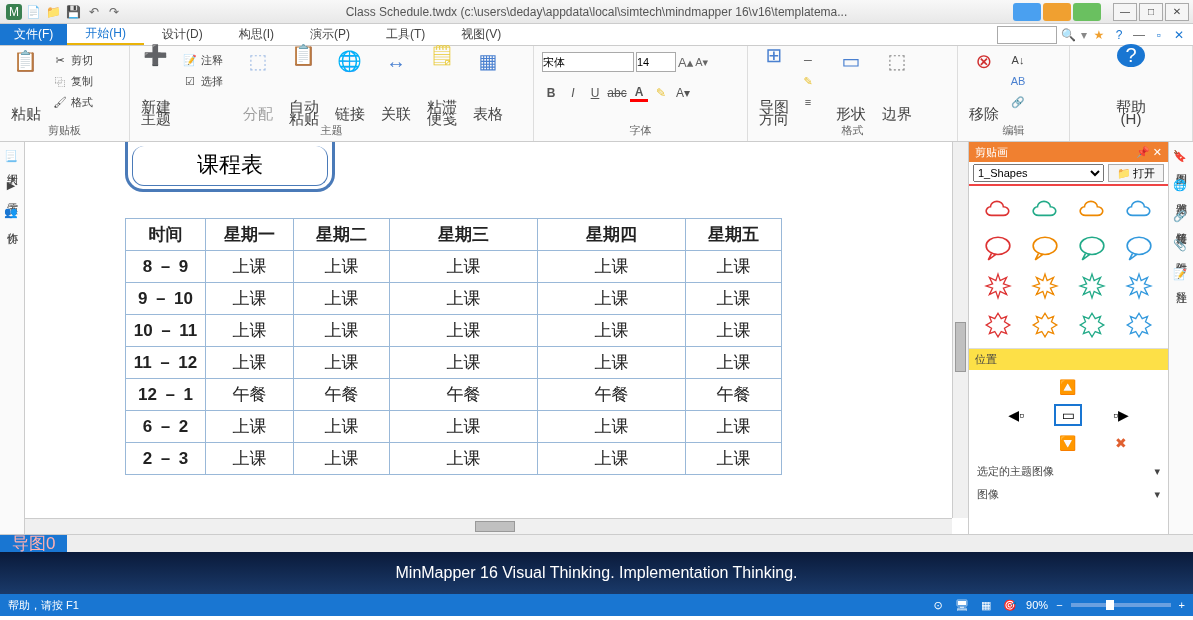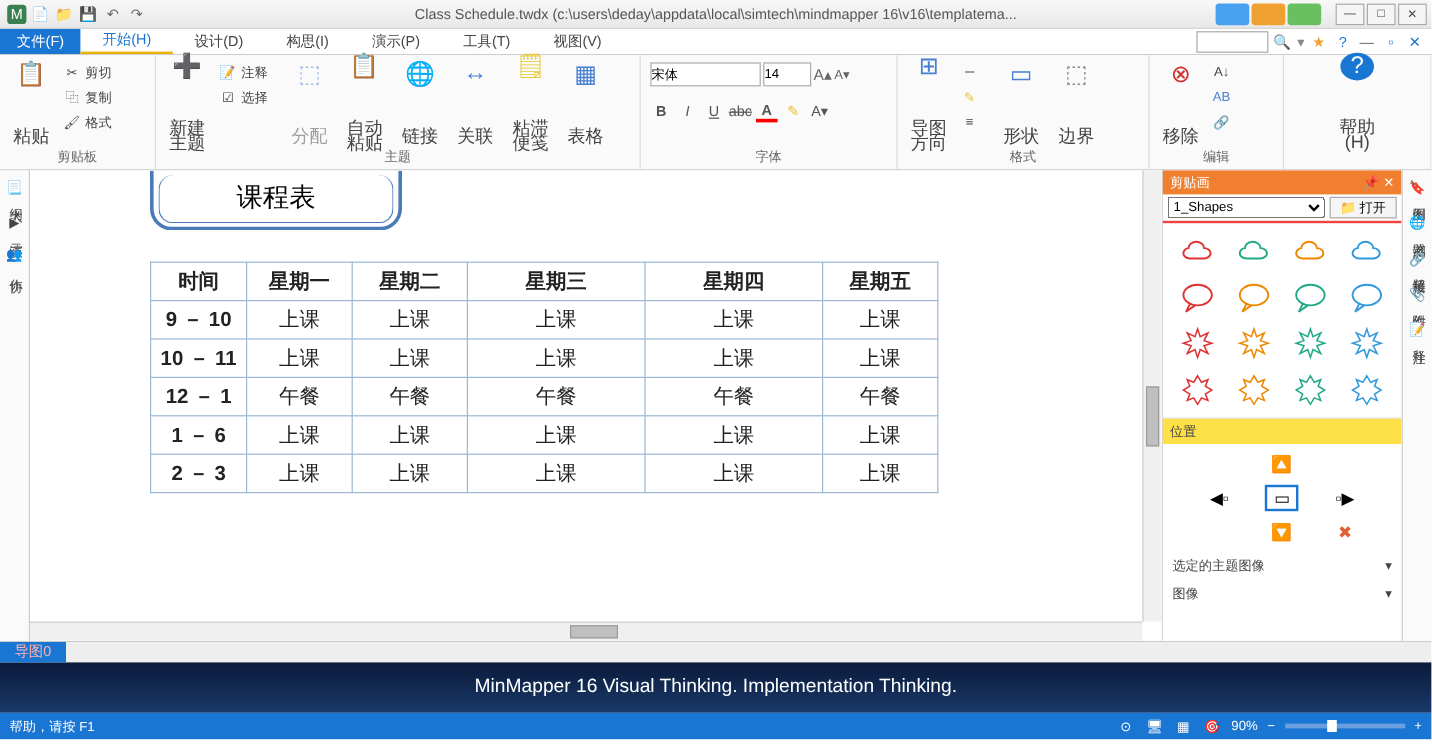--- a/index.html
+++ b/index.html
@@ -75,21 +75,21 @@
 .rp-section{border-top:1px solid #ddd;}
 .rp-section .shdr{background:#fde047;padding:3px 6px;color:#444;}
 .pos-grid{display:grid;grid-template-columns:repeat(3,1fr);gap:6px;padding:6px 24px;justify-items:center;}
 .pos-grid .cell{width:28px;height:22px;display:flex;align-items:center;justify-content:center;font-size:14px;}
 .rp-row{padding:4px 8px;display:flex;align-items:center;justify-content:space-between;color:#444;}
 
 .rightrail{width:25px;background:#fafafa;border-left:1px solid #ccc;display:flex;flex-direction:column;align-items:center;gap:14px;padding-top:8px;}
 .rightrail .item{writing-mode:vertical-rl;font-size:11px;color:#444;display:flex;align-items:center;gap:2px;}
 
 .doctabs{height:18px;background:#eee;border-top:1px solid #ccc;display:flex;align-items:stretch;}
-.doctabs .tab{background:#1976d2;color:#ffb0b0;padding:0 12px;font-size:12px;display:flex;align-items:center;}
+.doctabs .tab{background:#1976d2;color:#ffb0b0;padding:0 12px;font-size:17px;display:flex;align-items:center;}
 
 .banner{height:42px;background:linear-gradient(#0a1a3a,#1a3a6a);color:#fff;display:flex;align-items:center;justify-content:center;font-size:16px;}
 
 .statusbar{height:22px;background:#1976d2;color:#fff;display:flex;align-items:center;padding:0 8px;font-size:11px;}
 .statusbar .right{margin-left:auto;display:flex;align-items:center;gap:8px;}
 .statusbar .icon{width:16px;height:16px;display:inline-flex;align-items:center;justify-content:center;}
 .zoom-slider{width:100px;height:4px;background:#6aa0e0;position:relative;}
 .zoom-slider .handle{position:absolute;left:35px;top:-3px;width:8px;height:10px;background:#fff;}
 </style>
 </head>
@@ -327,45 +327,61 @@
               <th class="c0">时间</th>
               <th class="c1">星期一</th>
               <th class="c2">星期二</th>
               <th class="c3">星期三</th>
               <th class="c4">星期四</th>
               <th class="c5">星期五</th>
             </tr>
           </thead>
         <tbody id="sched-body">
             <tr>
+              <td class="c0" style="font-weight: bold;">8 － 9</td>
+              <td class="c1">上课</td>
+              <td class="c2">上课</td>
+              <td class="c3">上课</td>
+              <td class="c4">上课</td>
+              <td class="c5">上课</td>
+            </tr>
+            <tr>
               <td class="c0" style="font-weight: bold;">9 － 10</td>
               <td class="c1">上课</td>
               <td class="c2">上课</td>
               <td class="c3">上课</td>
               <td class="c4">上课</td>
               <td class="c5">上课</td>
             </tr>
             <tr>
               <td class="c0" style="font-weight: bold;">10 － 11</td>
               <td class="c1">上课</td>
               <td class="c2">上课</td>
               <td class="c3">上课</td>
               <td class="c4">上课</td>
               <td class="c5">上课</td>
             </tr>
             <tr>
+              <td class="c0" style="font-weight: bold;">11 － 12</td>
+              <td class="c1">上课</td>
+              <td class="c2">上课</td>
+              <td class="c3">上课</td>
+              <td class="c4">上课</td>
+              <td class="c5">上课</td>
+            </tr>
+            <tr>
               <td class="c0" style="font-weight: bold;">12 － 1</td>
               <td class="c1">午餐</td>
               <td class="c2">午餐</td>
               <td class="c3">午餐</td>
               <td class="c4">午餐</td>
               <td class="c5">午餐</td>
             </tr>
             <tr>
-              <td class="c0" style="font-weight: bold;">1 － 6</td>
+              <td class="c0" style="font-weight: bold;">6 － 2</td>
               <td class="c1">上课</td>
               <td class="c2">上课</td>
               <td class="c3">上课</td>
               <td class="c4">上课</td>
               <td class="c5">上课</td>
             </tr>
             <tr>
               <td class="c0" style="font-weight: bold;">2 － 3</td>
               <td class="c1">上课</td>
               <td class="c2">上课</td>

